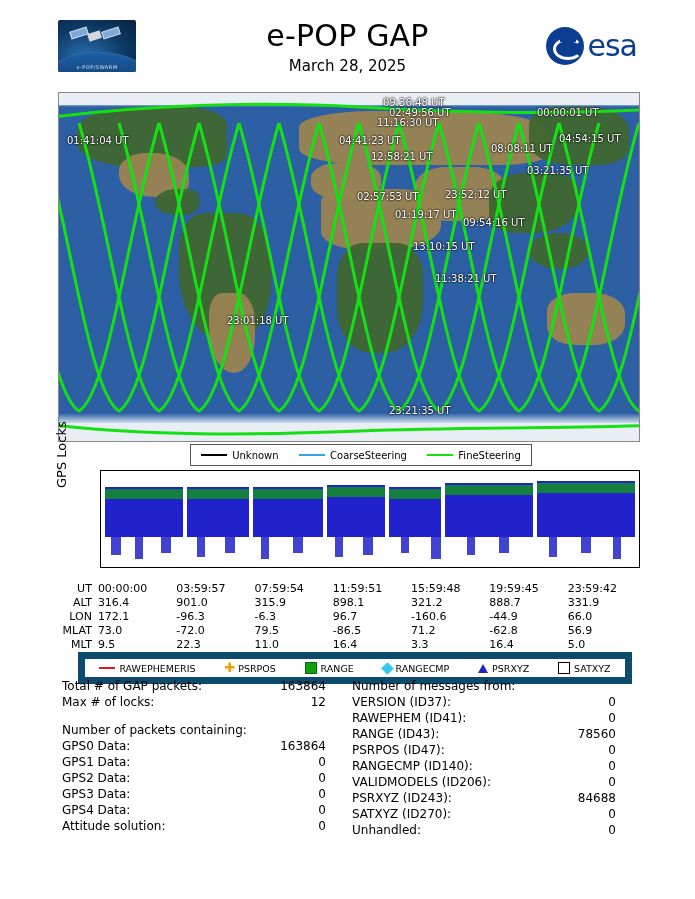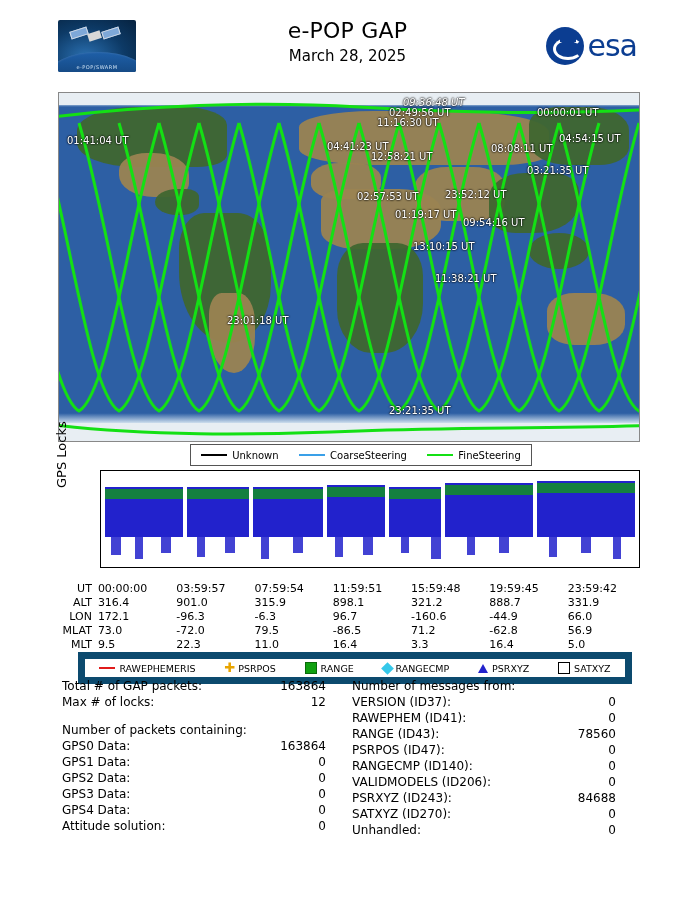--- a/index.html
+++ b/index.html
@@ -21,21 +21,21 @@
     height: 899px;
   }
 
   
   .header {
     position: relative;
     height: 86px;
   }
   .header-title {
     text-align: center;
-    font-size: 22px;
+    font-size: 30px;
     padding-top: 18px;
     letter-spacing: 0.2px;
   }
   .header-sub {
     text-align: center;
     font-size: 15px;
     padding-top: 4px;
   }
   .logo-left {
     position: absolute;
@@ -340,26 +340,26 @@
         <path d="M460,30 C 490,130 510,300 540,318 C 570,300 590,130 620,30"></path>
         <path d="M500,30 C 530,130 550,300 580,318 C 610,300 630,130 660,30"></path>
         <path d="M-60,30 C -30,130 -10,300 20,318 C 50,300 70,130 100,30"></path>
       </g>
       <g fill="none" stroke="#14e014" stroke-width="3">
         <path d="M-20,26 C 80,12 200,8 300,14 C 400,20 500,22 600,16"></path>
         <path d="M-20,330 C 80,344 200,342 300,338 C 400,334 500,336 600,332"></path>
       </g>
     </svg>
 
-    <div class="ut-label" style="left:344px;top:4px;font-style:italic;">09:36:48 UT</div>
+    <div class="ut-label" style="left:324px;top:4px;">09:36:48 UT</div>
     <div class="ut-label" style="left:330px;top:14px;">02:49:56 UT</div>
     <div class="ut-label" style="left:318px;top:24px;">11:16:30 UT</div>
     <div class="ut-label" style="left:478px;top:14px;">00:00:01 UT</div>
     <div class="ut-label" style="left:8px;top:42px;">01:41:04 UT</div>
-    <div class="ut-label" style="left:268px;top:42px;margin-top:6px;">04:41:23 UT</div>
+    <div class="ut-label" style="left:280px;top:42px;">04:41:23 UT</div>
     <div class="ut-label" style="left:432px;top:50px;">08:08:11 UT</div>
     <div class="ut-label" style="left:500px;top:40px;">04:54:15 UT</div>
     <div class="ut-label" style="left:312px;top:58px;">12:58:21 UT</div>
     <div class="ut-label" style="left:468px;top:72px;">03:21:35 UT</div>
     <div class="ut-label" style="left:298px;top:98px;">02:57:53 UT</div>
     <div class="ut-label" style="left:386px;top:96px;">23:52:12 UT</div>
     <div class="ut-label" style="left:336px;top:116px;">01:19:17 UT</div>
     <div class="ut-label" style="left:404px;top:124px;">09:54:16 UT</div>
     <div class="ut-label" style="left:354px;top:148px;">13:10:15 UT</div>
     <div class="ut-label" style="left:376px;top:180px;">11:38:21 UT</div>

